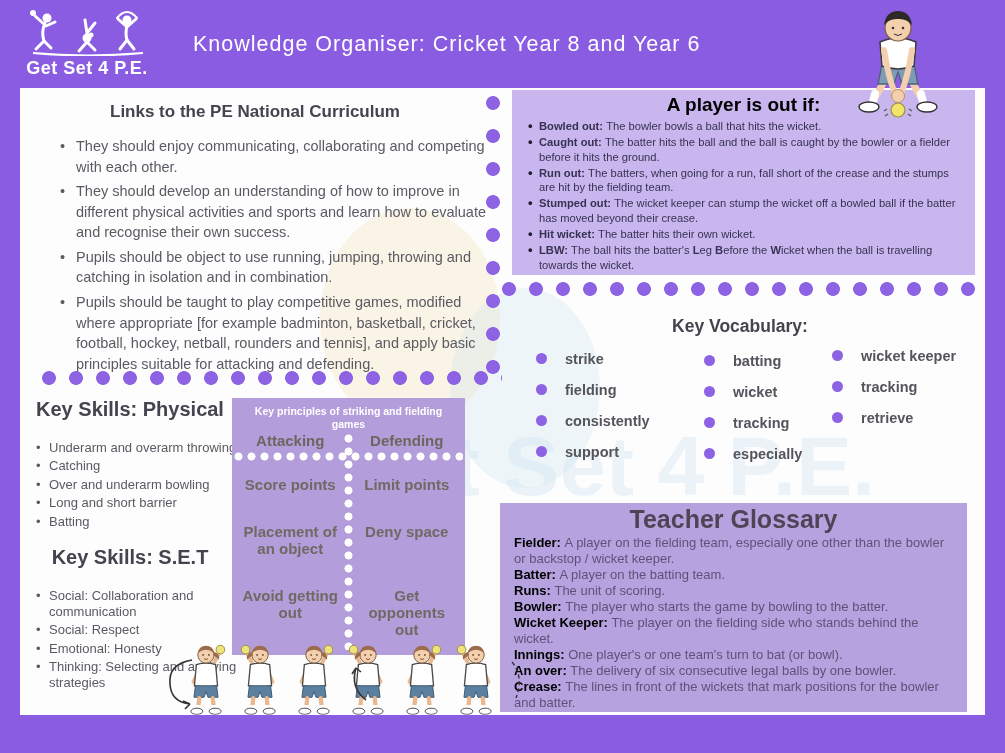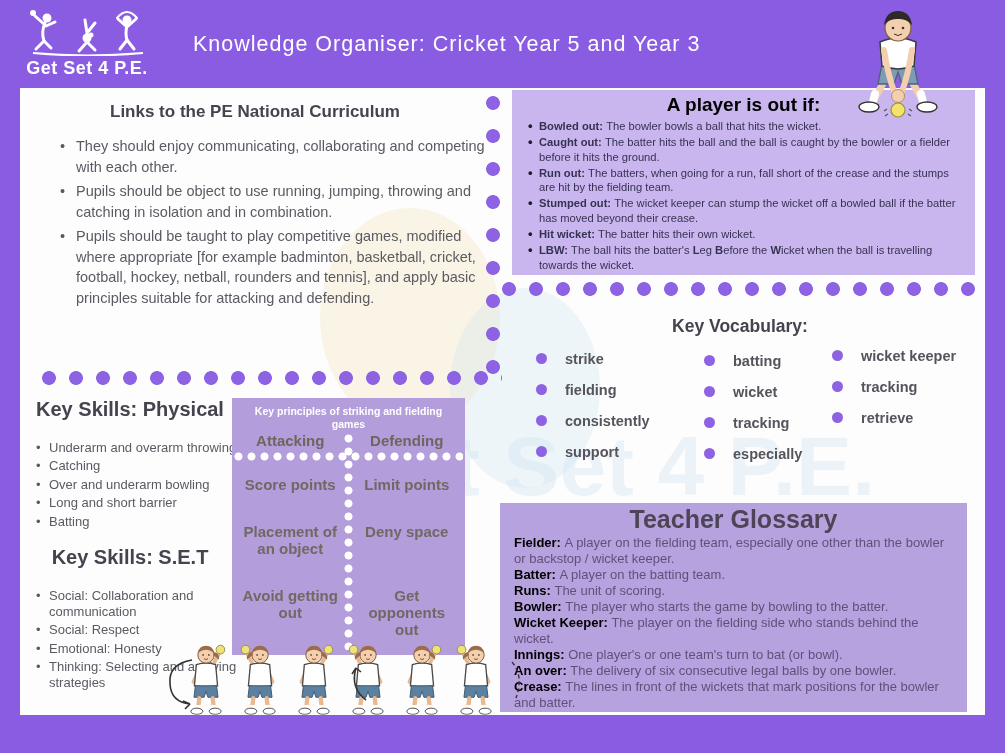--- a/index.html
+++ b/index.html
@@ -130,21 +130,21 @@
         <path d="M102 17 Q100 26 102 32"></path>
         <path d="M102 19 L93 11 M102 19 L111 11"></path>
         <path d="M92 10 Q102 -2 112 10" stroke-width="2"></path>
         <path d="M102 32 L95 41 M102 32 L109 41"></path>
       </g>
       <path d="M8 45 Q62 50 118 45" stroke="#ffffff" stroke-width="2" fill="none"></path>
     </svg>
     <div class="logo-text">Get Set 4 P.E.</div>
   </div>
 
-  <div class="page-title">Knowledge Organiser: Cricket Year 5 and Year 3</div>
+  <div class="page-title">Knowledge Organiser: Cricket Year 8 and Year 6</div>
 
   <svg class="hero-boy" width="100" height="114" viewBox="0 0 100 114">
     <path d="M38 72 L28 90" stroke="#f3cfae" stroke-width="7" stroke-linecap="round" fill="none"></path>
     <path d="M62 72 L72 90" stroke="#f3cfae" stroke-width="7" stroke-linecap="round" fill="none"></path>
     <path d="M27 88 L25 96" stroke="#ffffff" stroke-width="8" stroke-linecap="round"></path>
     <path d="M73 88 L75 96" stroke="#ffffff" stroke-width="8" stroke-linecap="round"></path>
     <ellipse cx="21" cy="101" rx="10" ry="5" fill="#ffffff" stroke="#333333" stroke-width="1.4"></ellipse>
     <ellipse cx="79" cy="101" rx="10" ry="5" fill="#ffffff" stroke="#333333" stroke-width="1.4"></ellipse>
     <path d="M34 58 L66 58 L70 78 L54 78 L50 66 L46 78 L30 78 Z" fill="#7d9bb5" stroke="#4e617a" stroke-width="1.3"></path>
     <path d="M32 36 Q50 28 68 36 L66 60 Q50 66 34 60 Z" fill="#ffffff" stroke="#3a3a3a" stroke-width="1.5"></path>
@@ -162,20 +162,21 @@
 
   <div class="sheet">
 
     <div class="watermark-text">Get Set 4 P.E.</div>
     <div class="blob" style="left:300px; top:120px; width:180px; height:220px; background:rgba(243,225,176,0.30);"></div>
     <div class="blob" style="left:430px; top:200px; width:150px; height:200px; background:rgba(205,228,240,0.30);"></div>
 
     <h2 class="curriculum-title">Links to the PE National Curriculum</h2>
     <ul class="curriculum-list">
       <li>They should enjoy communicating, collaborating and competing with each other.</li>
+      <li>They should develop an understanding of how to improve in different physical activities and sports and learn how to evaluate and recognise their own success.</li>
       <li>Pupils should be object to use running, jumping, throwing and catching in isolation and in combination.</li>
       <li>Pupils should be taught to play competitive games, modified where appropriate [for example badminton, basketball, cricket, football, hockey, netball, rounders and tennis], and apply basic principles suitable for attacking and defending.</li>
     </ul>
 
     <div class="dots-h" style="left:22px; top:283px; width:460px;"></div>
     <div class="dots-v" style="left:466px; top:8px; height:290px;"></div>
     <div class="dots-h" style="left:482px; top:194px; width:473px;"></div>
 
     <div class="out-box">
       <div class="out-title" style="font-weight:bold;">A player is out if:</div>

